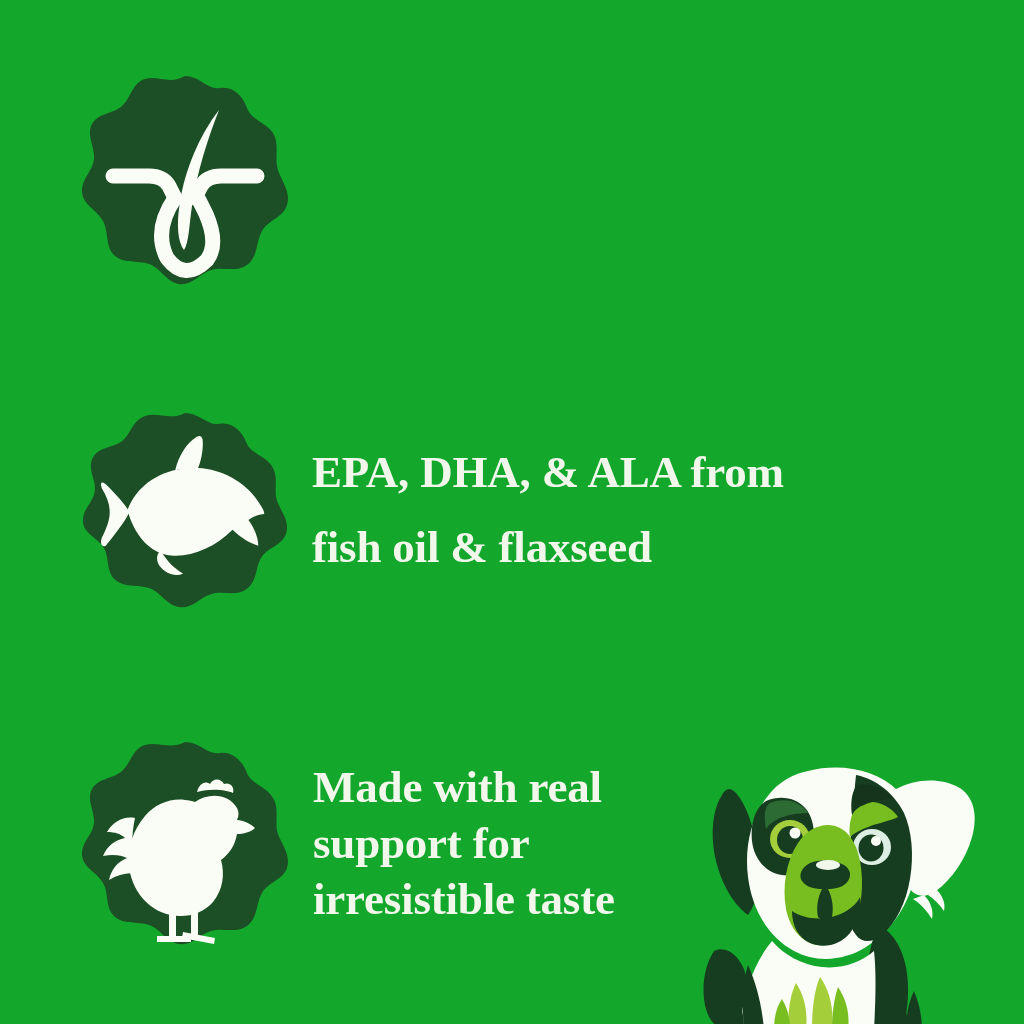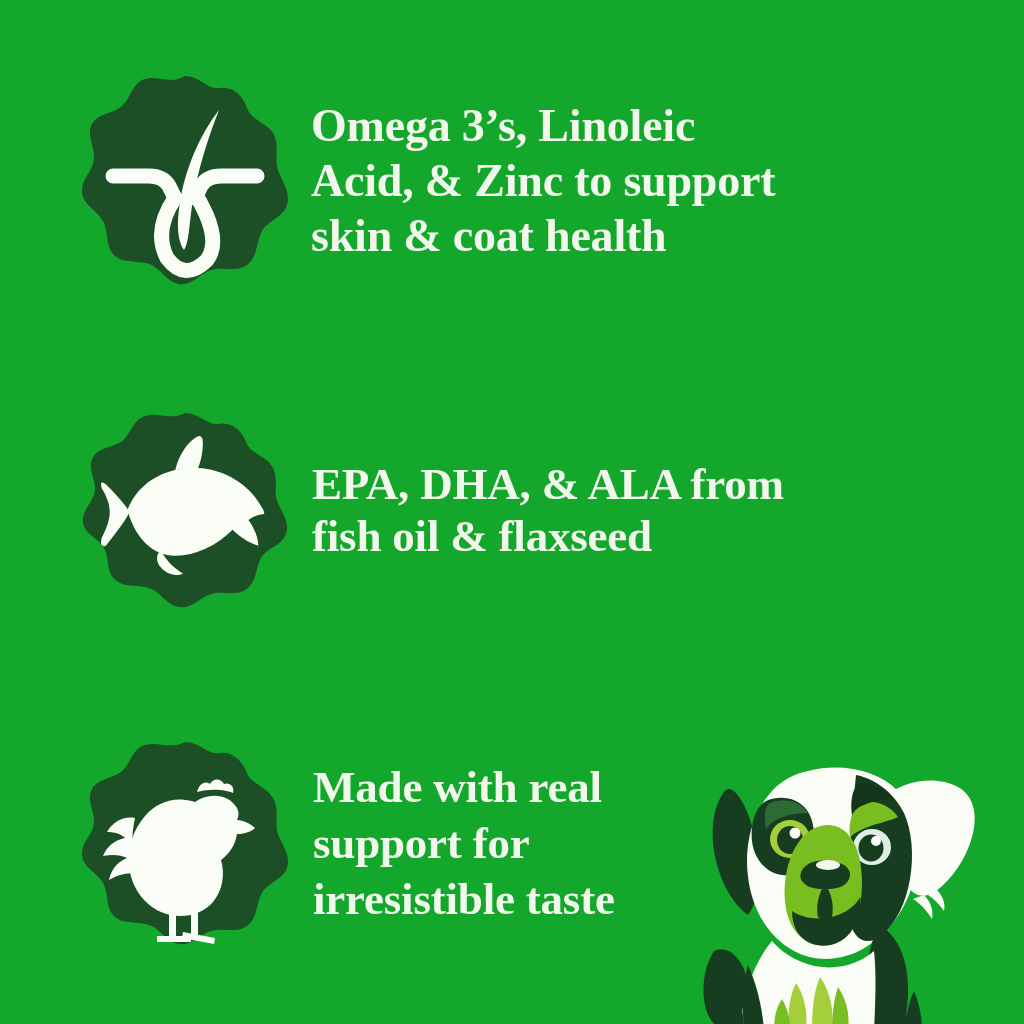--- a/index.html
+++ b/index.html
@@ -49,21 +49,21 @@
     flex: 1 1 auto;
     margin-left: 20px;
     color: #F2F7EC;
     font-weight: bold;
     font-size: 46px;
     line-height: 55px;
     letter-spacing: -0.2px;
     white-space: pre-line;
     text-rendering: optimizeLegibility;
   }
-  #row-1 .benefit-text { font-size: 45px; line-height: 52px; margin-left: 22px; }
+  #row-1 .benefit-text { font-size: 45px; line-height: 75px; margin-left: 22px; }
   #row-2 .benefit-text { font-size: 45px; line-height: 56px; margin-left: 22px; max-width: 420px; }
 
   
   #dog-illustration {
     position: absolute;
     left: 700px;
     top: 755px;
     width: 290px;
     height: 275px;
     pointer-events: none;
@@ -106,23 +106,20 @@
         </g>
 
         <path fill="#FAFDF6" d="
           M140 36
           C120 62 106 96 101 128
           C97 152 99 168 105 176
           C110 168 110 152 113 132
           C118 98 129 64 140 36 Z"></path>
       </svg>
     </div>
-    <div class="benefit-text">Omega 3’s, Linoleic
-Acid, &amp; Zinc to support
-skin &amp; coat health</div>
   </div>
 
   <div class="benefit-row" id="row-1">
     <div class="badge">
       <svg viewBox="0 0 212 200" xmlns="http://www.w3.org/2000/svg" aria-hidden="true">
         <path fill="#1C4F26" d="
           M106 2
           C121 2 128 15 141 13
           C154 11 164 21 168 32
           C172 43 187 45 194 56

